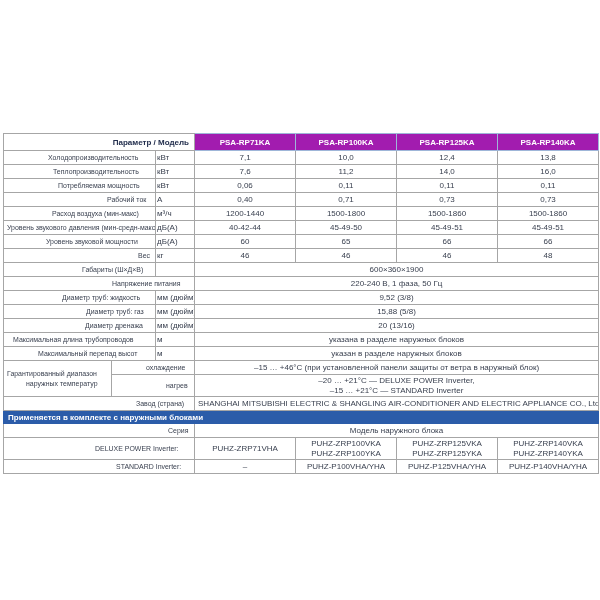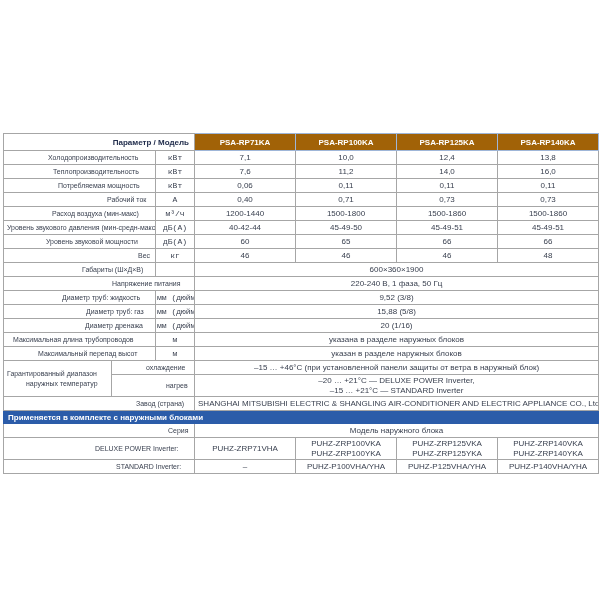--- a/index.html
+++ b/index.html
@@ -5,24 +5,24 @@
   html,body{margin:0;padding:0;background:#fff;}
   body{width:600px;height:600px;font-family:"Liberation Sans",sans-serif;}
   .page{position:relative;width:600px;height:600px;background:#fff;overflow:hidden;}
   table.spec{position:absolute;left:3px;top:133px;width:595px;border-collapse:collapse;table-layout:fixed;
     font-size:8px;color:#3a4150;}
   td,th{border:1px solid #a6a6a6;padding:0 3px;overflow:hidden;white-space:nowrap;vertical-align:middle;}
   tr{height:14px;}
   tr.h17{height:17px;} tr.h22{height:22px;} tr.h13{height:13px;}
   .lbl{text-align:right;}
   .lbl>span,.lbl>div>span{display:inline-block;transform:scaleX(0.87);transform-origin:0 50%;white-space:nowrap;}
-  .unit{text-align:center;padding:0 1px;font-family:Liberation Mono, monospace;}
+  .unit{text-align:left;padding:0 1px;}
   .val{text-align:center;}
   .param-hdr{text-align:right;font-weight:bold;color:#232f4e;padding-right:5px;}
-  th.model{background:#a16207;color:#ffffff;font-weight:bold;text-align:center;border:1px solid #9fb6d8;font-size:8px;}
+  th.model{background:#a21caf;color:#ffffff;font-weight:bold;text-align:center;border:1px solid #9fb6d8;font-size:8px;}
   tr.banner td{background:#2b5ca9;color:#ffffff;font-weight:bold;text-align:left;border:1px solid #2b5ca9;padding-left:4px;}
   .bold{font-weight:normal;}
   .two-line{white-space:normal;line-height:1.25;}
   .two-line div{white-space:nowrap;}
   .val.two-line div{text-align:center;}
 </style>
 </head>
 <body>
 
 <div class="page">
@@ -126,21 +126,21 @@
       <td colspan="4" class="val">9,52 (3/8)</td>
     </tr>
     <tr>
       <td colspan="2" class="lbl"><span>Диаметр труб: газ</span></td>
       <td class="unit">мм (дюйм)</td>
       <td colspan="4" class="val">15,88 (5/8)</td>
     </tr>
     <tr>
       <td colspan="2" class="lbl"><span>Диаметр дренажа</span></td>
       <td class="unit">мм (дюйм)</td>
-      <td colspan="4" class="val">20 (1/16)</td>
+      <td colspan="4" class="val">20 (13/16)</td>
     </tr>
     <tr>
       <td colspan="2" class="lbl"><span>Максимальная длина трубопроводов</span></td>
       <td class="unit">м</td>
       <td colspan="4" class="val">указана в разделе наружных блоков</td>
     </tr>
     <tr>
       <td colspan="2" class="lbl"><span>Максимальный перепад высот</span></td>
       <td class="unit">м</td>
       <td colspan="4" class="val">указан в разделе наружных блоков</td>

